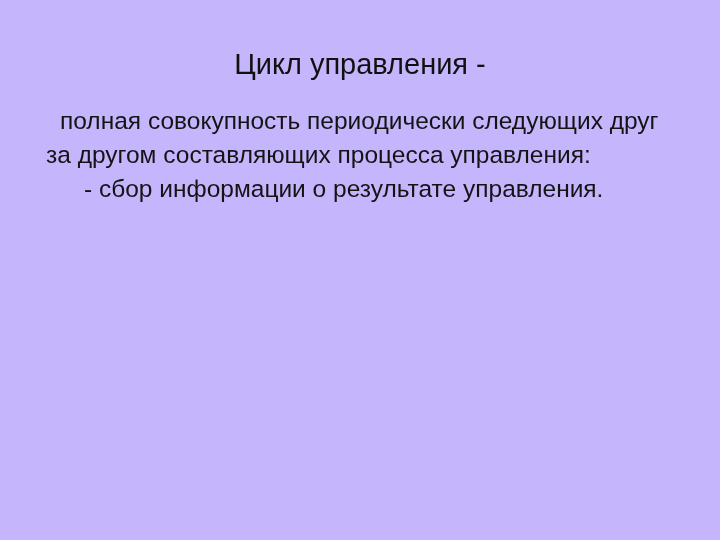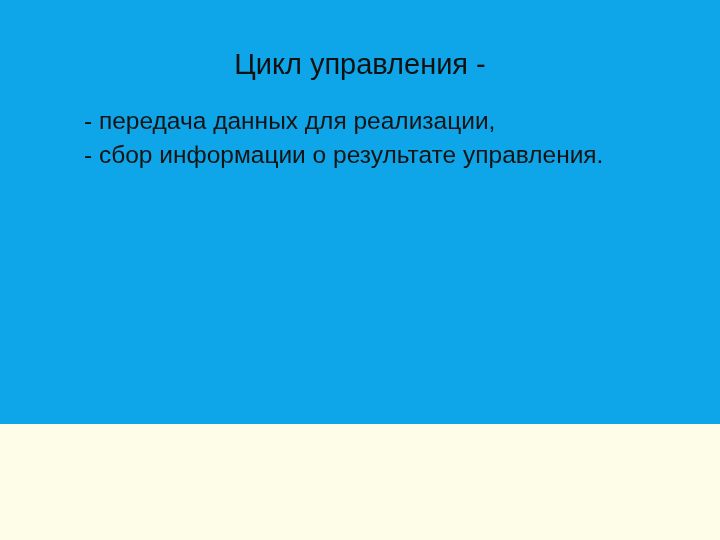--- a/index.html
+++ b/index.html
@@ -9,22 +9,22 @@
   body {
     width: 720px;
     height: 540px;
     background: #fdfde8;
     font-family: "Liberation Sans", sans-serif;
     overflow: hidden;
   }
   .slide {
     position: relative;
     width: 720px;
-    height: 424px;
-    background: #0ea5e9;
+    height: 540px;
+    background: #c4b5fd;
     box-sizing: border-box;
   }
   .slide-title {
     position: absolute;
     left: 40px;
     top: 48px;
     width: 640px;
     text-align: center;
     font-size: 29px;
     line-height: 1.15;
@@ -54,17 +54,17 @@
   }
 </style>
 </head>
 <body>
 
 <div class="slide">
 
   <div class="slide-title">Цикл управления -</div>
 
   <div class="slide-body">
-    <p class="para indent-2">- передача данных для реализации,</p>
+    <p class="para indent-1">полная совокупность периодически следующих друг за другом составляющих процесса управления:</p>
     <p class="para indent-2">- сбор информации о результате управления.</p>
   </div>
 
 </div>
 
 </body></html>

